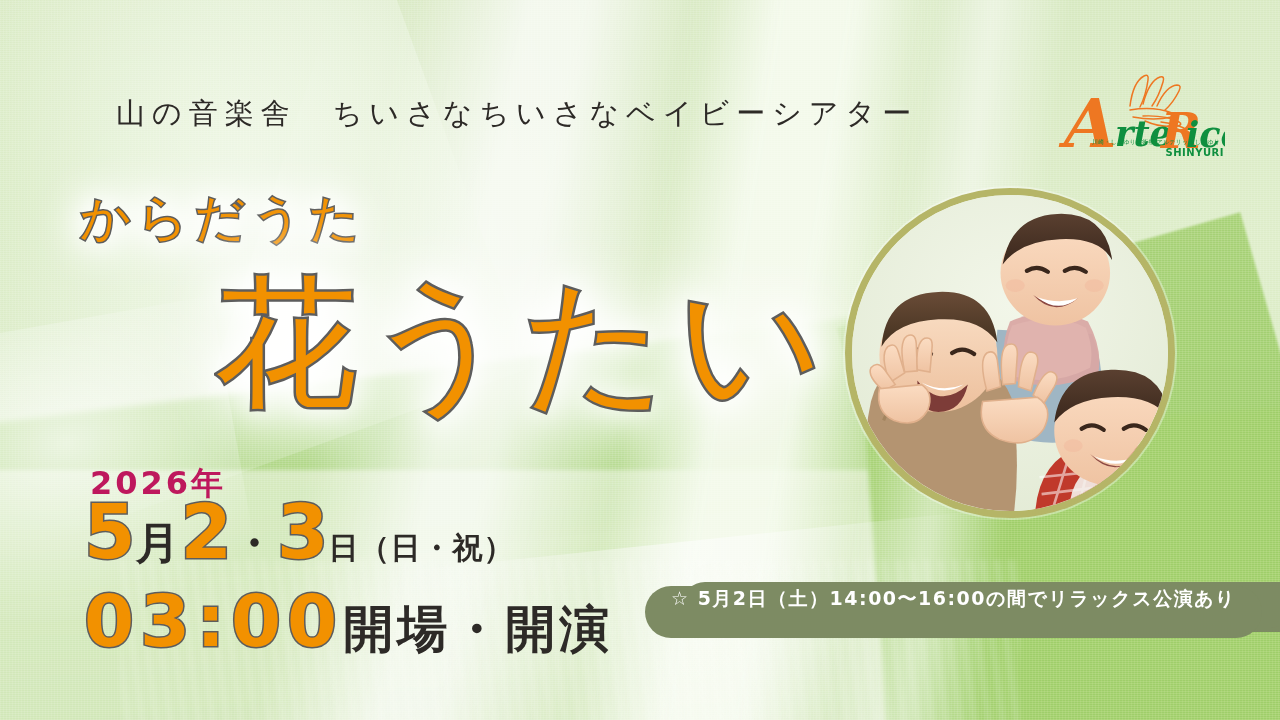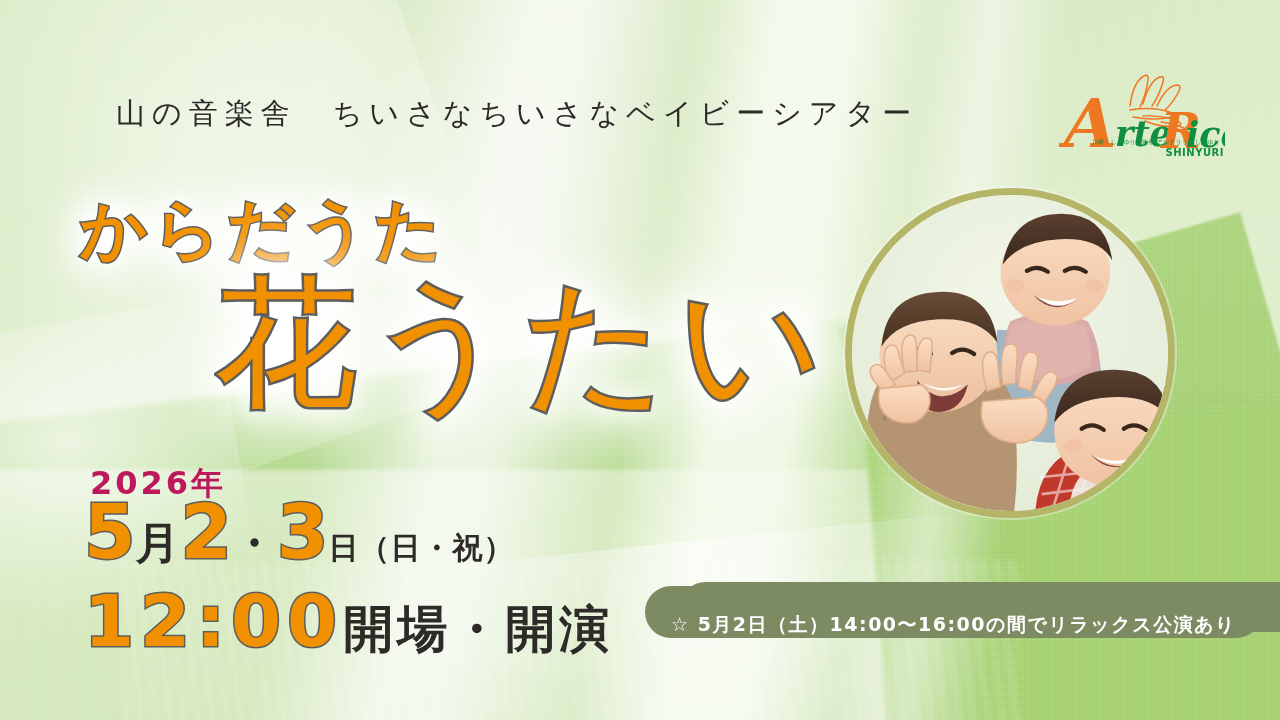--- a/index.html
+++ b/index.html
@@ -114,21 +114,21 @@
   #eyebrow{
     position:absolute;left:80px;top:94px;
     font-size:29px;letter-spacing:7px;color:#2d2a27;
     font-weight:400;white-space:nowrap;
     text-shadow:0 0 8px rgba(255,255,255,.45);
     margin-left:36px;
   }
 
   #title-sub{
     position:absolute;left:80px;top:185px;
-    font-size:66px;font-weight:700;letter-spacing:6px;
+    font-size:50px;font-weight:400;letter-spacing:6px;
     color:#F29100;white-space:nowrap;
     -webkit-text-stroke:3px #5d5d5d;
     paint-order:stroke fill;
     filter:
       drop-shadow(0 0 10px #ffffff) drop-shadow(0 0 16px #ffffff)
       drop-shadow(0 0 22px rgba(255,255,255,.9));
   }
 
   #title-main{
     position:absolute;left:215px;top:272px;
@@ -171,21 +171,21 @@
     line-height:1;letter-spacing:6px;
   }
   #timeline .kj{
     font-size:50px;font-weight:700;color:#2d2a27;letter-spacing:4px;
     line-height:1;
   }
 
   
   #relax-banner{
     position:absolute;left:645px;top:586px;
-    height:52px;display:flex;align-items:flex-end;
+    height:52px;display:flex;align-items:flex-start;
     padding:0 26px;
     background:#7d8b63;
     border-radius:26px;
     box-shadow:
       34px -7px 0 -3px #7d8b63,
       130px -5px 0 -2px #7d8b63,
       250px -6px 0 -3px #7d8b63,
       360px -4px 0 -2px #7d8b63,
       470px -7px 0 -3px #7d8b63;
   }
@@ -249,21 +249,21 @@
   <div id="dateline" class="jp-hand">
     <span class="num">5</span>
     <span class="kj">月</span>
     <span class="num">2</span>
     <span class="kj">・</span>
     <span class="num">3</span>
     <span class="kj small">日（日・祝）</span>
   </div>
 
   <div id="timeline" class="jp-hand">
-    <span class="num">12:00</span>
+    <span class="num">03:00</span>
     <span class="kj">開場・開演</span>
   </div>
 
   <div id="relax-banner">
     <span class="txt jp-hand">☆ 5月2日（土）14:00〜16:00の間でリラックス公演あり</span>
   </div>
 
   <div id="photo-wrap">
     <svg viewBox="0 0 300 300" xmlns="http://www.w3.org/2000/svg">
       <defs>

